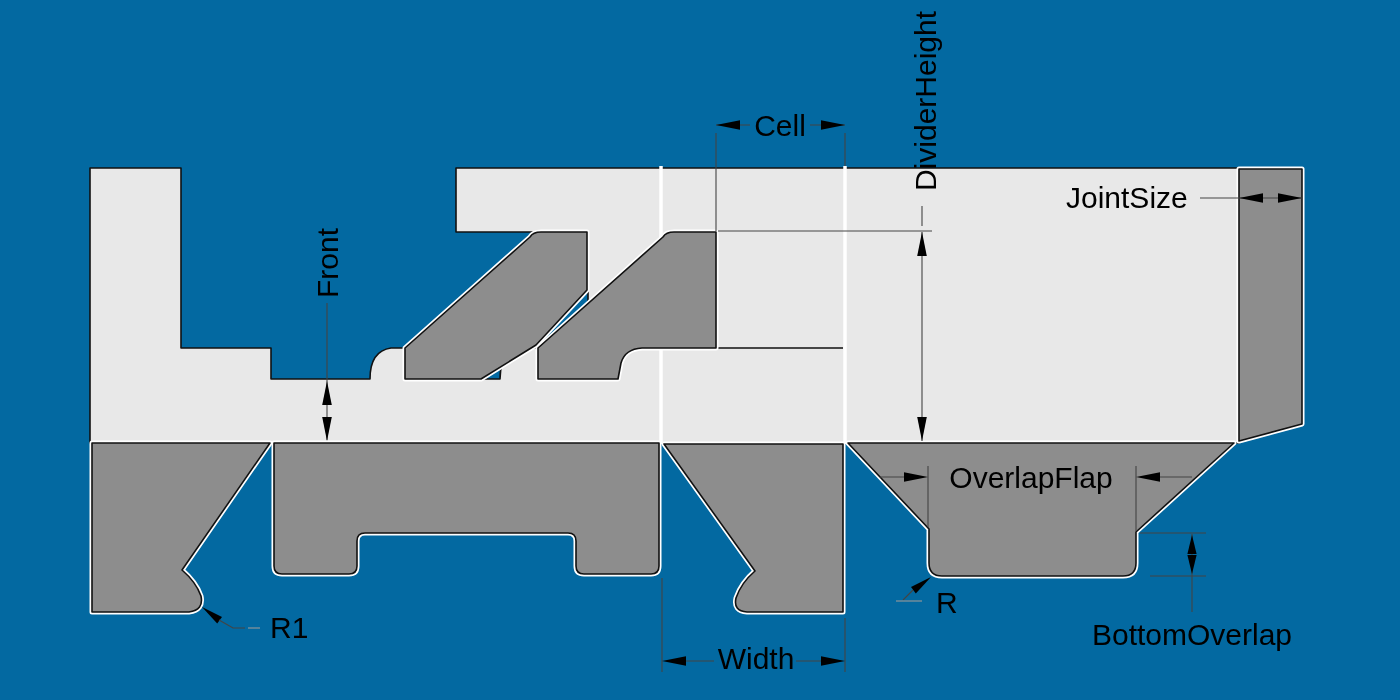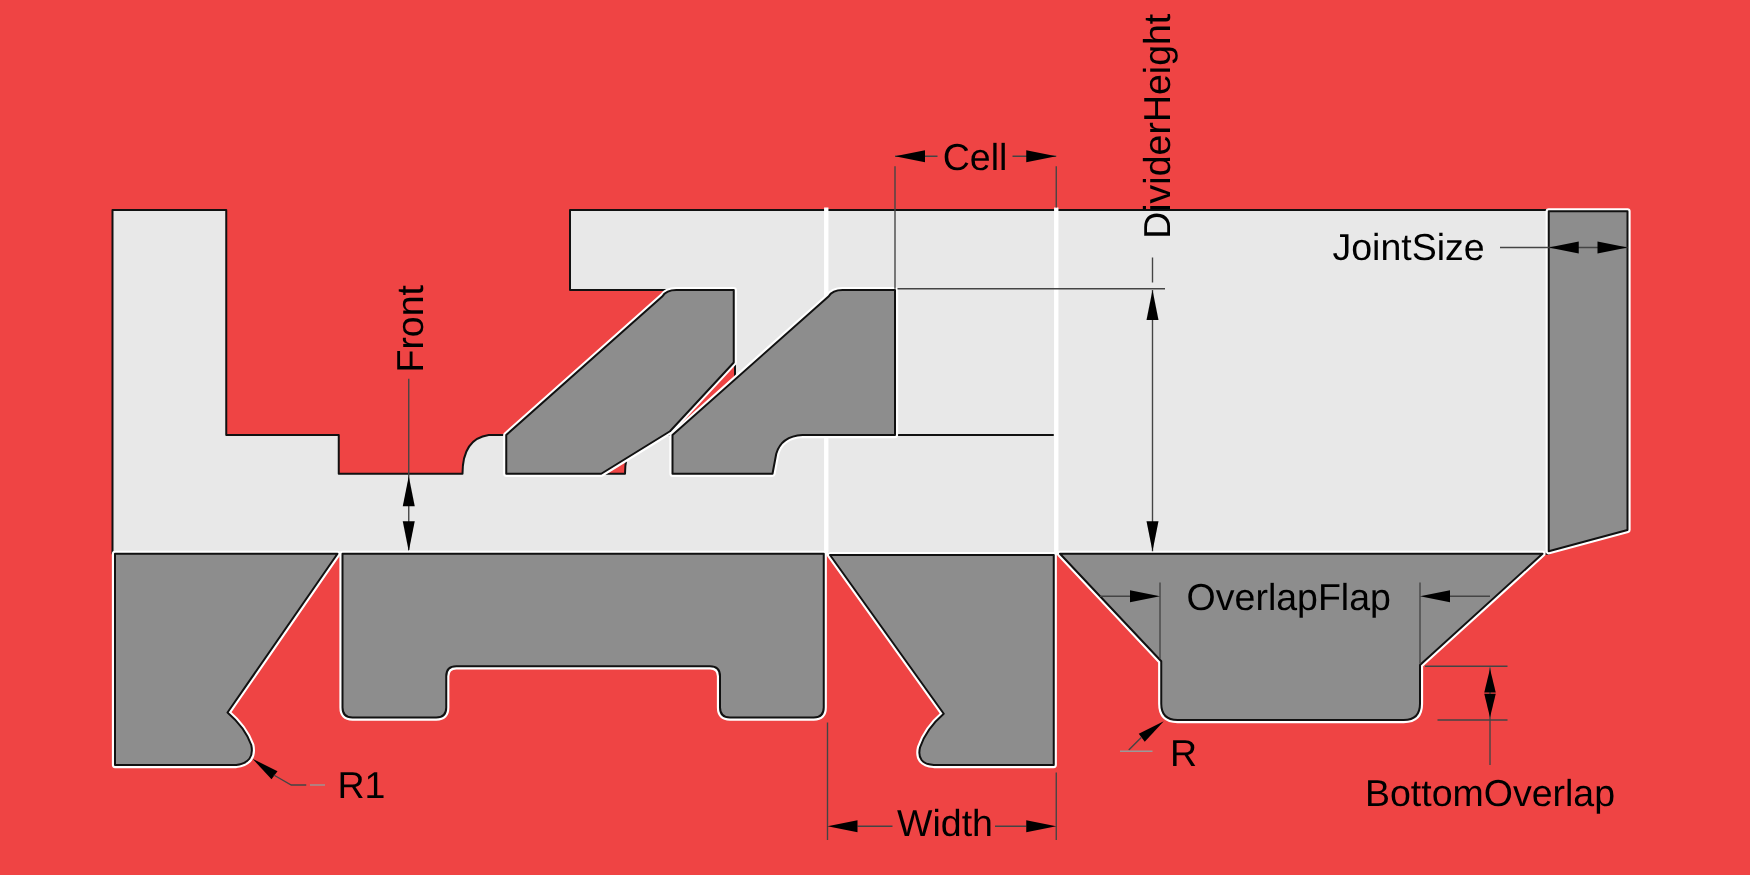--- a/index.html
+++ b/index.html
@@ -1,16 +1,16 @@
 <!DOCTYPE html>
 <html><head>
 <meta charset="utf-8">
 <style>
   html,body{margin:0;padding:0;background:#ffffff;}
-  .stage{width:1400px;height:700px;position:relative;background:#ef4444;overflow:hidden;}
+  .stage{width:1400px;height:700px;position:relative;background:#0369a1;overflow:hidden;}
   svg{display:block;}
   .panel{stroke:#111111;stroke-width:1.6;stroke-linejoin:round;}
   .dark{stroke:#111111;stroke-width:1.6;stroke-linejoin:round;}
   .cutgap{fill:#ffffff;stroke:#ffffff;stroke-width:5;stroke-linejoin:round;}
   .slot{stroke:#ffffff;stroke-width:3.5;fill:none;}
   .crease{stroke:#111111;stroke-width:1.6;fill:none;}
   .dim{stroke:#444444;stroke-width:1.1;fill:none;}
   .dim-light{stroke:#9a9a9a;stroke-width:1.1;fill:none;}
   .arrow{fill:#000000;stroke:none;}
   .lbl{font-family:"Liberation Sans","DejaVu Sans",sans-serif;font-size:30px;fill:#000000;}

